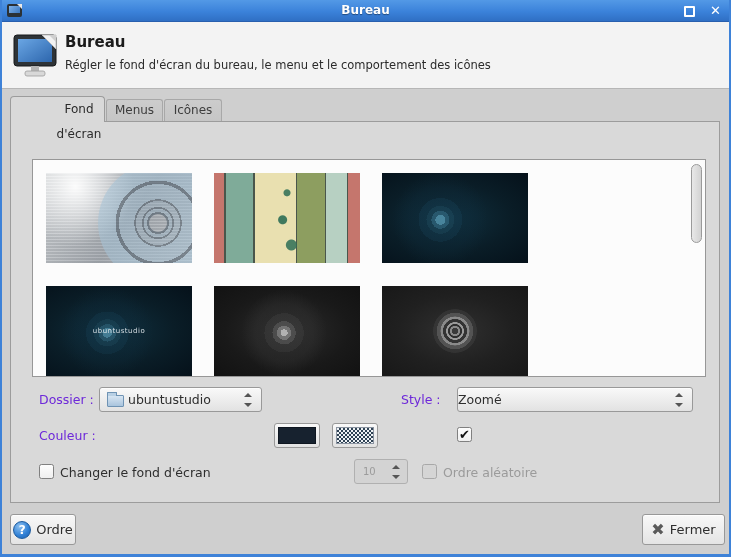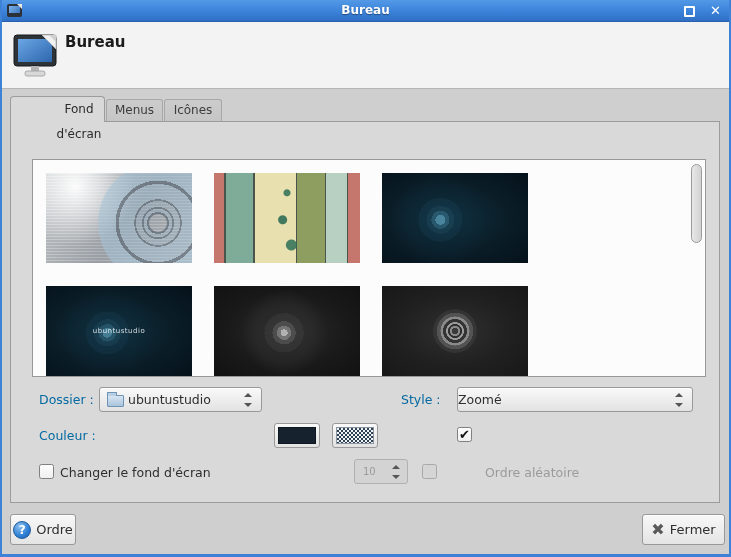--- a/index.html
+++ b/index.html
@@ -93,21 +93,21 @@
   .t6 { left:349px; top:126px;
     background:radial-gradient(ellipse at 50% 50%, #303030 0%, #202020 55%, #181818 100%); }
   .t6::after { content:""; position:absolute; width:44px; height:44px; border-radius:50%;
     left:50%; top:50%; transform:translate(-50%,-50%);
     background:radial-gradient(circle,
       #3a3a3a 0 10%, #8a8a8a 11% 16%, #2e2e2e 17% 22%, #9a9a9a 23% 28%,
       #333 29% 38%, #8a8a8a 39% 46%, rgba(110,110,110,.6) 47% 58%,
       rgba(70,70,70,.4) 59% 70%, rgba(0,0,0,0) 71%); }
 
   
-  .flabel { position:absolute; font-size:12.5px; color:#0369a1; z-index:4; }
+  .flabel { position:absolute; font-size:12.5px; color:#6d28d9; z-index:4; }
   .combo { position:absolute; height:25px; z-index:4; border:1px solid #999; border-radius:3px;
     background:linear-gradient(#f9f9f9,#e2e2e2); box-shadow:inset 0 1px 0 rgba(255,255,255,.7);
     font-size:12.5px; line-height:23px; color:#2e2e2e; }
   .updown { position:absolute; right:8px; top:4px; width:9px; height:16px; }
   .updown::before { content:""; position:absolute; left:0; top:1px;
     border-left:4px solid transparent; border-right:4px solid transparent; border-bottom:4px solid #555; }
   .updown::after { content:""; position:absolute; left:0; bottom:1px;
     border-left:4px solid transparent; border-right:4px solid transparent; border-top:4px solid #555; }
   .combo.disabled { background:#d3d3d3; border-color:#b0b0b0; color:#9b9b9b; box-shadow:none; }
   .combo.disabled .updown::before { border-bottom-color:#a5a5a5; }
@@ -123,21 +123,21 @@
     background:linear-gradient(#f9f9f9,#e2e2e2); padding:3px; }
   .swatch-solid-fill { width:100%; height:100%; background:#17222f; border:1px solid #0e1620; }
   .swatch-checker-fill { width:100%; height:100%; border:1px solid #8a93a0;
     background:repeating-conic-gradient(#2f4254 0% 25%, #eef2f5 0% 50%); background-size:4px 4px; }
 
   .checkbox { position:absolute; width:15px; height:15px; z-index:4;
     background:linear-gradient(#fdfdfd,#efefef); border:1px solid #808080; border-radius:2.5px;
     font-size:13px; line-height:13px; text-align:center; color:#111; font-weight:bold; }
   .checkbox.disabled { background:#d5d5d5; border-color:#a8a8a8; }
   .cblabel { position:absolute; font-size:12.5px; z-index:4; }
-  .cblabel.disabled { color:#9b9b9b;margin-left:42px; }
+  .cblabel.disabled { color:#9b9b9b; }
 
   .spin { position:absolute; left:352px; top:459px; width:54px; height:25px; z-index:4;
     background:#d3d3d3; border:1px solid #b0b0b0; border-radius:3px;
     font-size:10px; line-height:23px; padding-left:8px; color:#9b9b9b; }
   .spin .updown { right:6px; }
 
   
   .btn { position:absolute; top:514px; height:31px; z-index:4;
     background:linear-gradient(#f8f8f8,#e4e4e4); border:1px solid #989898; border-radius:3px;
     box-shadow:inset 0 1px 0 rgba(255,255,255,.8);
@@ -171,20 +171,21 @@
         <stop offset="0" stop-color="#6aa6e4"></stop>
             <stop offset="1" stop-color="#2d66ad"></stop>
       </linearGradient>
         </defs>
       <polygon points="31,4 45,4 45,18" fill="#f2f2f2" stroke="#b9b9b9" stroke-width="0.8"></polygon>
       <polygon points="38,4 45,11 45,4" fill="#cfcfcf"></polygon>
       <rect x="20" y="35" width="8" height="5" fill="#b5b5b5"></rect>
       <rect x="14" y="40" width="20" height="5" rx="2" fill="#d8d8d8" stroke="#9d9d9d" stroke-width="0.8"></rect>
     </svg>
     <div class="header-title">Bureau</div>
+    <div class="header-subtitle">Régler le fond d'écran du bureau, le menu et le comportement des icônes</div>
   </div>
 
   <div class="tab tab-active" id="tab-fond">Fond d'écran</div>
   <div class="tab tab-inactive" id="tab-menus">Menus</div>
   <div class="tab tab-inactive" id="tab-icones">Icônes</div>
 
   <div class="panel"></div>
 
 
   <div class="list">

